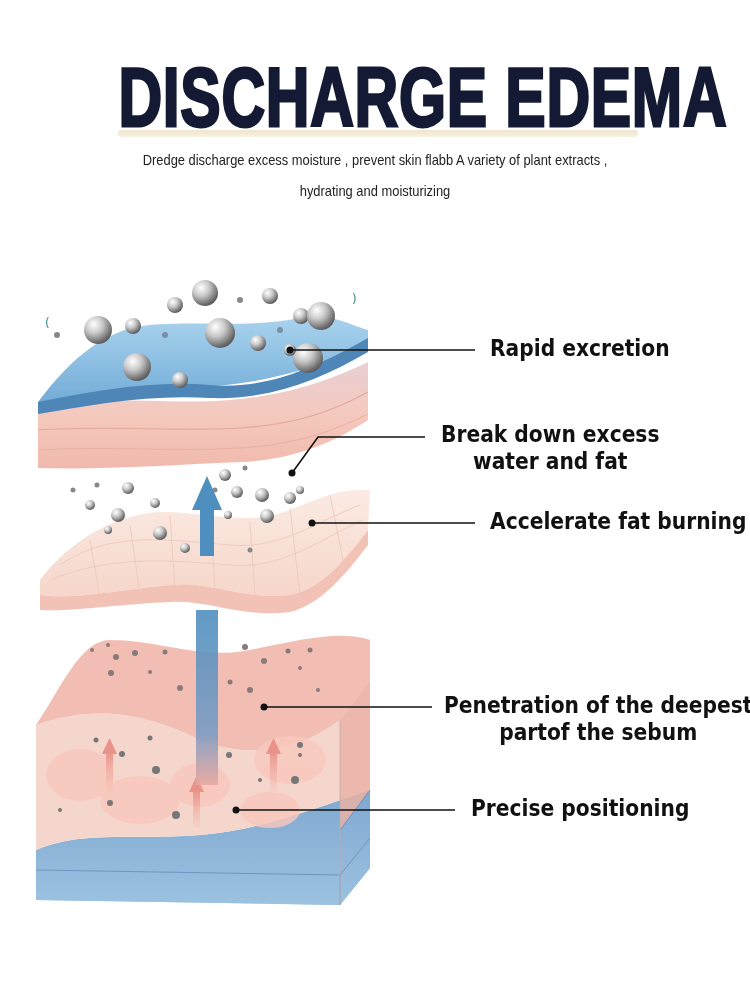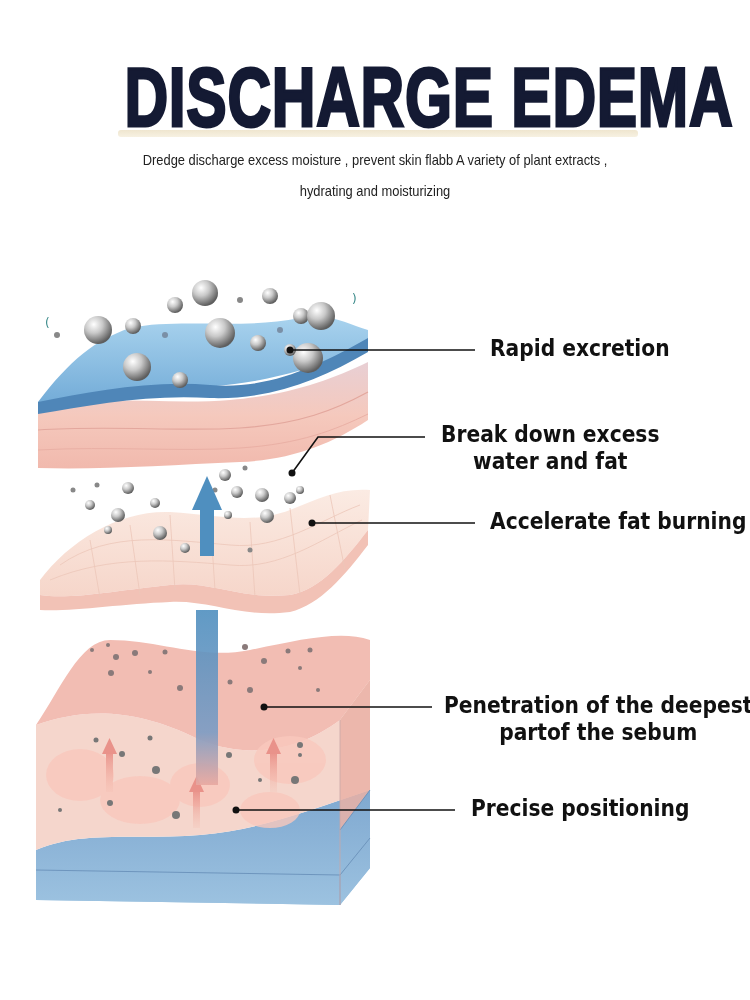--- a/index.html
+++ b/index.html
@@ -1,18 +1,18 @@
 <!DOCTYPE html>
 <html><head>
 <meta charset="utf-8">
 <style>
   html, body { margin: 0; padding: 0; background: #ffffff; }
   body { width: 750px; height: 1000px; position: relative; overflow: hidden;
          font-family: "DejaVu Sans", sans-serif; }
-  .title-wrap { position: absolute; left: 0; top: 55px; width: 679px; text-align: center; padding-left: 6px; }
+  .title-wrap { position: absolute; left: 0; top: 55px; width: 679px; text-align: center; }
   .title { display: inline-block; font-family: "Liberation Sans", sans-serif; font-weight: 900;
            font-size: 84px; line-height: 84px; color: #141a33; letter-spacing: 1px;
            transform: scaleX(0.72); transform-origin: center; white-space: nowrap;
            -webkit-text-stroke: 3px #141a33; }
   .title-underline { position: absolute; left: 118px; top: 130px; width: 520px; height: 7px;
            background: linear-gradient(to bottom, #efe6cf, #f7f1e2); border-radius: 3px; }
   .subtitle { position: absolute; left: 0; width: 750px; text-align: center;
               font-family: "Liberation Sans", sans-serif; font-size: 15px; color: #222;
               transform: scaleX(0.86); transform-origin: center; }
   .sub1 { top: 151px; }

